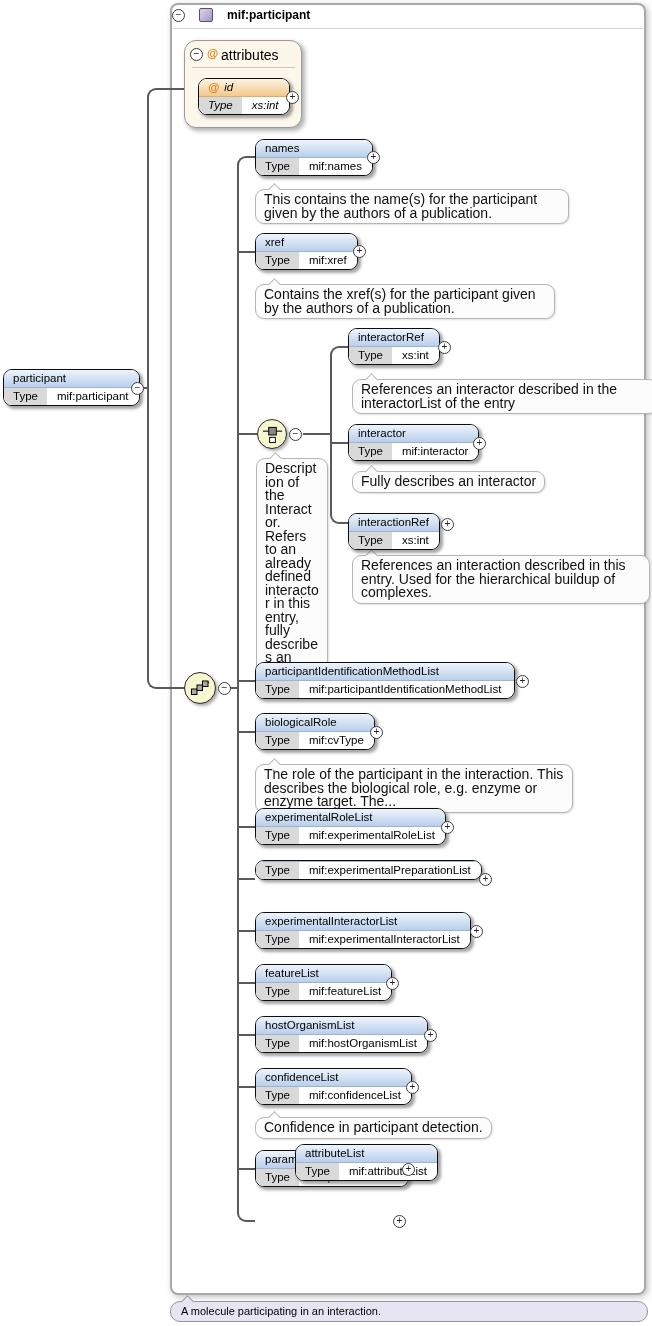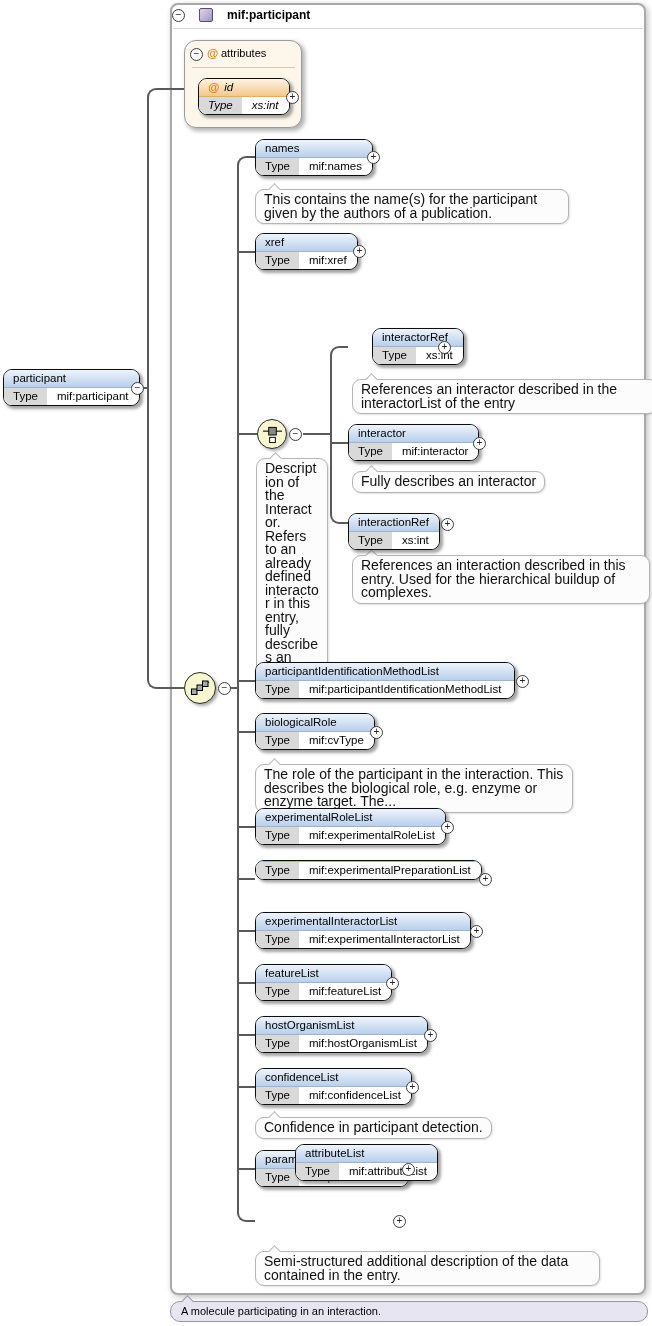--- a/index.html
+++ b/index.html
@@ -32,21 +32,21 @@
   
   .abox .ename{background:linear-gradient(#fdf3e3,#f2c audio98c);}
   .abox .ename{background:linear-gradient(#fdf3e3,#f2c98c);}
   .abox .etype{border-top:1px solid #d8b06a;}
   .at{color:#e0821a;font-weight:700;margin-right:5px;}
 
   
   .apanel{position:absolute;left:184px;top:40px;width:118px;height:88px;background:#fcf7ea;
           border:1.5px solid #9a9a9a;border-radius:12px;box-shadow:2.5px 2.5px 4px rgba(0,0,0,.3);
           box-sizing:border-box;z-index:4;}
-  .apanel-label{position:absolute;left:221px;top:47px;font-size:11px;z-index:5;}
+  .apanel-label{position:absolute;left:221px;top:47px;font-size:14px;z-index:5;}
   .apanel-at{position:absolute;left:207px;top:47px;font-size:11.5px;color:#e0821a;font-weight:700;z-index:5;}
   .apanel-sep{position:absolute;left:192px;top:67px;width:103px;height:1px;background:#cfc8b4;z-index:5;}
 
   
   .note{position:absolute;background:#fcfcfc;border:1px solid #b5b5b5;border-radius:9px;
         padding:3px 8px;font-size:14px;line-height:13.5px;color:#101010;
         box-shadow:1px 1px 2px rgba(0,0,0,.12);z-index:3;}
   .note::before{content:"";position:absolute;top:-5px;left:14px;width:8px;height:8px;background:#fcfcfc;
         border-left:1px solid #b5b5b5;border-top:1px solid #b5b5b5;transform:rotate(45deg);}
   .nowrapnote{white-space:nowrap;}
@@ -145,21 +145,21 @@
   <div class="gicon" style="left:257px;top:419px;width:30px;height:30px;">
     <svg width="19" height="19" viewBox="0 0 20 20">
       <line x1="0" y1="6.5" x2="20" y2="6.5" stroke="#333" stroke-width="1.4"></line>
       <rect x="6" y="2.5" width="8" height="8" fill="#888" stroke="#000"></rect>
       <rect x="7" y="13" width="6" height="5.5" fill="#fff" stroke="#000"></rect>
     </svg>
   </div>
   <span class="tg" style="left:289px;top:428px;">−</span>
   <div class="note" style="left:256px;top:458px;width:54px;white-space:normal;word-wrap:break-word;">Description of the Interactor. Refers to an already defined interactor in this entry, fully describes an interactor, or...</div>
 
-  <div class="ebox" style="left:348px;top:328px;min-width:88px;margin-left:24px;">
+  <div class="ebox" style="left:348px;top:328px;min-width:88px;">
     <div class="ename">interactorRef</div>
     <div class="etype">
         <span class="tl">Type</span>
         <span class="tv">xs:int</span>
       </div>
   </div>
   <span class="tg" style="left:438px;top:341px;">+</span>
   <div class="note" style="left:352px;top:379px;width:288px;">References an interactor described in the interactorList of the entry</div>
 
   <div class="ebox" style="left:348px;top:424px;min-width:122px;">
@@ -193,20 +193,21 @@
   <div class="note" style="left:255px;top:189px;width:296px;">This contains the name(s) for the participant given by the authors of a publication.</div>
 
   <div class="ebox" style="left:255px;top:233px;min-width:95px;">
     <div class="ename">xref</div>
     <div class="etype">
         <span class="tl">Type</span>
         <span class="tv">mif:xref</span>
       </div>
   </div>
   <span class="tg" style="left:353px;top:245px;">+</span>
+  <div class="note" style="left:255px;top:284px;width:282px;">Contains the xref(s) for the participant given by the authors of a publication.</div>
 
   <div class="ebox" style="left:255px;top:662px;min-width:258px;">
     <div class="ename">participantIdentificationMethodList</div>
     <div class="etype">
         <span class="tl">Type</span>
         <span class="tv">mif:participantIdentificationMethodList</span>
       </div>
   </div>
   <span class="tg" style="left:516px;top:675px;">+</span>
 
@@ -284,16 +285,15 @@
   <span class="tg" style="left:402px;top:1163px;">+</span>
 
   <div class="ebox" style="left:255px;top:1144px;min-width:135px;margin-left:40px;">
     <div class="ename">attributeList</div>
     <div class="etype">
         <span class="tl">Type</span>
         <span class="tv">mif:attributeList</span>
       </div>
   </div>
   <span class="tg" style="left:393px;top:1215px;">+</span>
-  <div class="note" style="left:255px;top:1251px;width:327px;">Semi-structured additional description of the data contained in the entry.</div>
 
   <div class="footer">A molecule participating in an interaction.</div>
 </div>
 
 </body></html>

